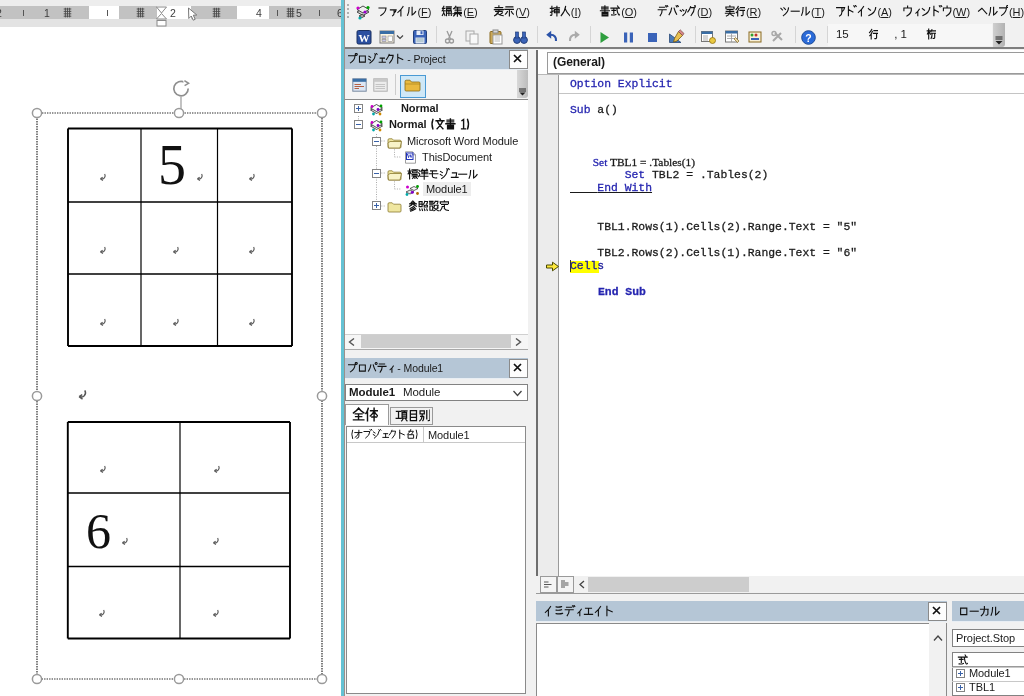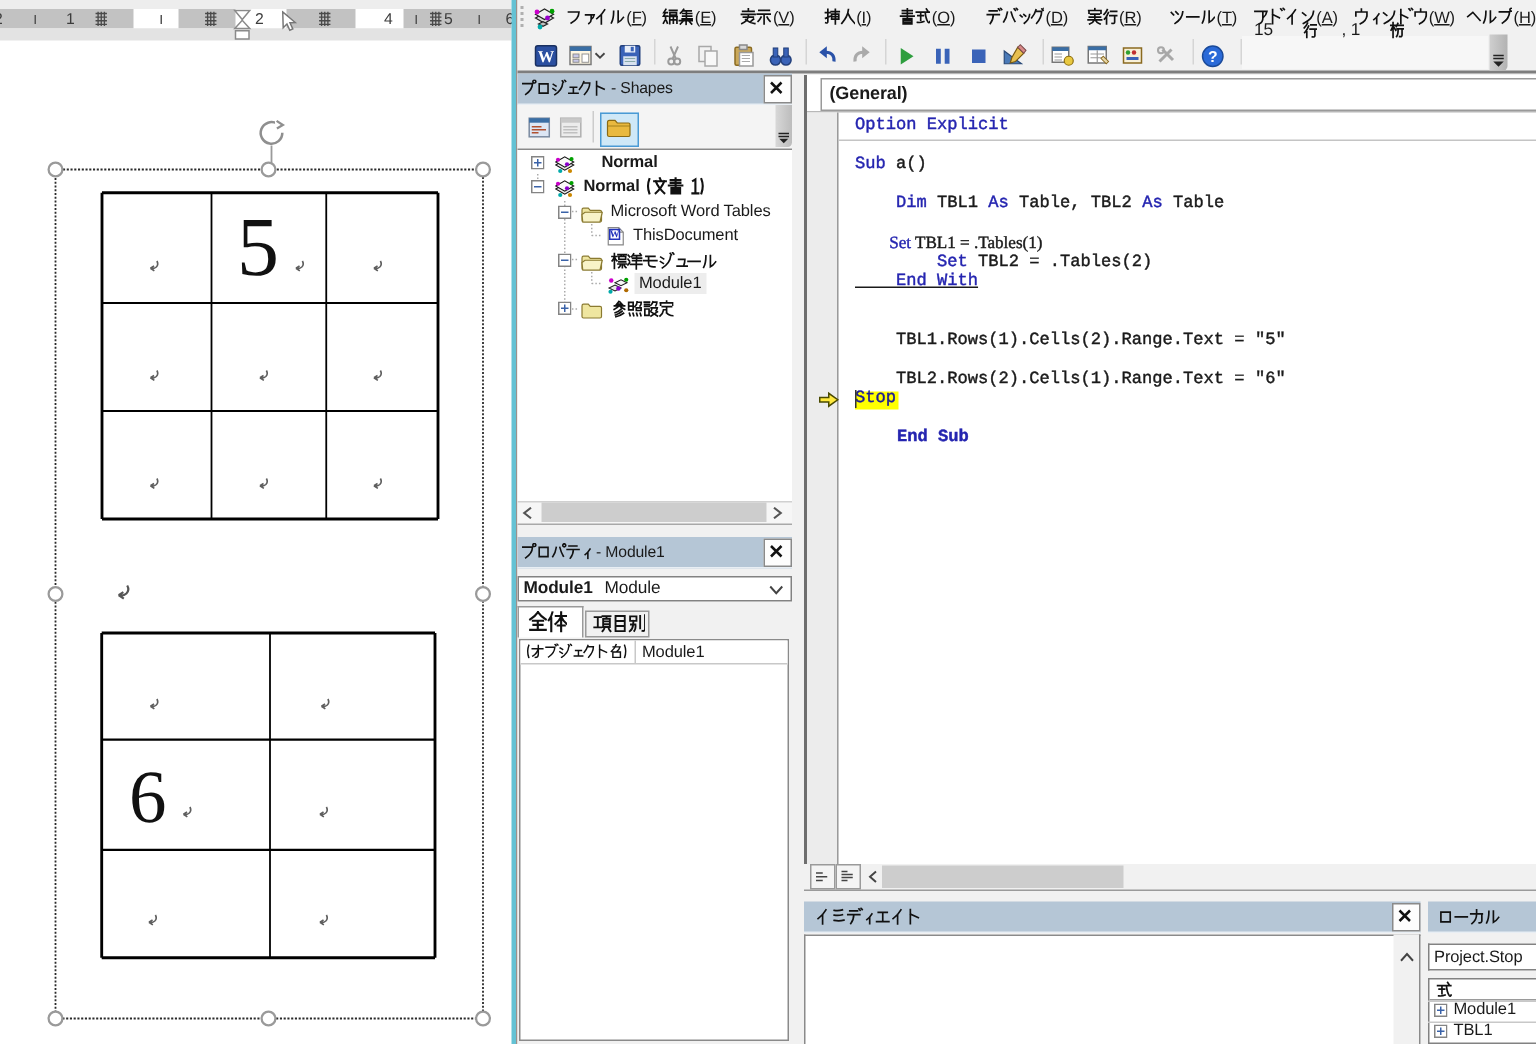--- a/index.html
+++ b/index.html
@@ -334,21 +334,21 @@
       <path d="M3 12 L11 4 M5 4 L12 11" stroke="#a8a8a8" stroke-width="2" fill="none"></path>
       <circle cx="4" cy="4.5" r="2" fill="none" stroke="#a8a8a8" stroke-width="1.4"></circle>
     </svg>
 <div class="a" style="left:795px;top:26px;width:1px;height:17px;background:#d5d5d5;"></div>
 <svg class="a" style="left:800px;top:29px" width="17" height="17" viewBox="0 0 17 17">
       <circle cx="8.5" cy="8.5" r="6.8" fill="#2a6ad8" stroke="#1a4a9a"></circle>
       <text x="8.5" y="12.5" font-size="10.5" font-weight="bold" fill="#fff" text-anchor="middle" font-family="Liberation Sans">?</text>
     </svg>
 <div class="a" style="left:827px;top:26px;width:1px;height:17px;background:#d5d5d5;"></div>
 <div class="a" style="left:828px;top:24px;width:164px;height:22px;background:#f7f7f7;"></div>
-<div class="a" style="left:836px;top:14px;display:flex;gap:16px;">
+<div class="a" style="left:836px;top:28px;display:flex;gap:16px;">
       <span class="ui" style="font-size:11.5px">15 </span>
       <svg class="jp" width="10" height="12" viewBox="0 0 10.5 12" style="width:10.5px;height:12.0px" fill="none" stroke="#111111" stroke-width="1.12" stroke-linecap="square">
         <path transform="translate(0.0)" d="M3.7 1.4 Q2.9 3.2 1.5 4.6 M4.4 3.4 Q3.4 6.2 1.8 7.7 M3.2 5.9 V11 M5.9 2.6 H10.4 M5.4 5.4 H10.6 M8.6 5.4 V9.6 Q8.6 10.9 6.9 10.6"></path>
       </svg>
       <span class="ui" style="font-size:11.5px">, 1 </span>
       <svg class="jp" width="10" height="12" viewBox="0 0 10.5 12" style="width:10.5px;height:12.0px" fill="none" stroke="#111111" stroke-width="1.12" stroke-linecap="square">
         <path transform="translate(0.0)" d="M2.7 1 V10.9 M1.2 2.9 H4.4 M2.7 3.4 L1.4 6.1 M2.8 3.4 L4.5 6.2 M5.9 1.6 Q5.4 2.9 4.9 3.7 M6.1 2.9 H10.5 M5.4 5.2 H10.6 M8.7 5.2 V9.4 Q8.7 10.7 7.1 10.4 M6.1 5.6 Q6.1 9 5.1 10.4"></path>
       </svg>
     </div>
 <div class="a" style="left:993px;top:23px;width:12px;height:24px;background:linear-gradient(90deg,#cfcfcf,#b2b2b2);border-radius:0 0 3px 0;"></div>
@@ -364,21 +364,21 @@
     </svg>
 <div class="a" style="left:347px;top:53px;display:flex;align-items:flex-start;">
       <svg class="jp" width="57" height="11" viewBox="0 0 60.5 12" style="width:57.5px;height:11.4px" fill="none" stroke="#111111" stroke-width="1.12" stroke-linecap="square">
         <path transform="translate(0.0)" d="M1.6 2.9 H8.4 Q8.2 7.4 3.6 10.4 M9.7 0.4 A1.05 1.05 0 1 1 9.69 0.4"></path>
         <path transform="translate(10.5)" d="M2.6 3.1 H8.8 V9.6 H2.6 Z"></path>
         <path transform="translate(21.0)" d="M2 3.4 L3.9 4.6 M1.8 6.4 L3.7 7.6 M8.6 2.7 Q8.2 7.4 3.1 10.6 M8.3 0.9 L9.1 1.9 M9.9 0.4 L10.7 1.4"></path>
         <path transform="translate(31.5)" d="M3.4 5.4 H7.9 M5.6 5.4 V9.7 M2.4 9.7 H8.9"></path>
         <path transform="translate(39.5)" d="M4.9 1.5 Q4 4.4 1.9 6.9 M4.9 2.5 H9.1 Q9.1 6.6 5.4 10.5"></path>
         <path transform="translate(50.0)" d="M3.4 1.4 V10.8 M3.4 4.4 L8.7 6.8"></path>
       </svg>
-      <span class="ui" style="font-size:10.5px;letter-spacing:-0.1px;position:relative;top:0px"> - Shapes</span>
+      <span class="ui" style="font-size:10.5px;letter-spacing:-0.1px;position:relative;top:0px"> - Project</span>
     </div>
 <div class="a" style="left:345px;top:70px;width:183px;height:29px;background:#f4f4f4;"></div>
 <svg class="a" style="left:352px;top:78px" width="15" height="14" viewBox="0 0 15 14">
       <rect x="0.8" y="0.8" width="13.4" height="12.4" fill="#dce6f4" stroke="#7a8aa0"></rect>
       <rect x="0.8" y="0.8" width="13.4" height="3" fill="#3a6ea5"></rect>
       <path d="M2.5 6.5 H9 M2.5 8.5 H12 M2.5 10.5 H7" stroke="#b05030" stroke-width="0.9"></path>
     </svg>
 <svg class="a" style="left:373px;top:78px" width="15" height="14" viewBox="0 0 15 14">
       <rect x="0.8" y="0.8" width="13.4" height="12.4" fill="#ececec" stroke="#b0b0b0"></rect>
       <rect x="0.8" y="0.8" width="13.4" height="3" fill="#c8c8c8"></rect>
@@ -448,21 +448,21 @@
       <span class="ui" style=""></span>
     </div>
 <svg class="a" style="left:372px;top:137px" width="9" height="9" viewBox="0 0 9 9">
       <rect x="0.5" y="0.5" width="8" height="8" fill="#fff" stroke="#848484"></rect>
       <path d="M2 4.5 H7 " stroke="#3a62a8" stroke-width="1"></path>
     </svg>
 <svg class="a" style="left:387px;top:137px" width="15" height="12" viewBox="0 0 15 12">
       <path d="M1 3 Q1 1.8 2 1.8 H5.2 L6.5 3.2 H13 Q14 3.2 14 4.2 V10 Q14 11 13 11 H2 Q1 11 1 10 Z" fill="#efe6a0" stroke="#8a7a30" stroke-width="0.8"></path>
       <path d="M1 6 L3 4.5 H14.5 L13 11 H1.5 Z" fill="#f8f3c8" stroke="#8a7a30" stroke-width="0.8"></path>
     </svg>
-<div class="a ui" style="left:407px;top:135px;font-size:11px;">Microsoft Word Tables</div>
+<div class="a ui" style="left:407px;top:135px;font-size:11px;">Microsoft Word Module</div>
 <svg class="a" style="left:404px;top:151px" width="13" height="13" viewBox="0 0 13 13">
       <path d="M1.5 0.8 H8.5 L11.5 3.8 V12.2 H1.5 Z" fill="#fff" stroke="#888" stroke-width="0.8"></path>
       <path d="M8.5 0.8 V3.8 H11.5" fill="none" stroke="#888" stroke-width="0.8"></path>
       <rect x="2.5" y="2" width="6.5" height="6.5" fill="#fff" stroke="#2233bb" stroke-width="1"></rect>
       <text x="5.8" y="7.3" font-size="6.5" font-weight="bold" fill="#2233bb" text-anchor="middle" font-family="Liberation Serif">W</text>
     </svg>
 <div class="a ui" style="left:422px;top:151px;font-size:11px;">ThisDocument</div>
 <svg class="a" style="left:372px;top:169px" width="9" height="9" viewBox="0 0 9 9">
       <rect x="0.5" y="0.5" width="8" height="8" fill="#fff" stroke="#848484"></rect>
       <path d="M2 4.5 H7 " stroke="#3a62a8" stroke-width="1"></path>
@@ -571,30 +571,29 @@
     </div>
 <div class="a" style="left:423px;top:427px;width:1px;height:15px;background:#c8c8c8;"></div>
 <div class="a ui" style="left:428px;top:429px;font-size:11px;">Module1</div>
 <div class="a" style="left:536px;top:50px;width:488px;height:526px;background:#fff;border-left:2px solid #6e6e6e;box-sizing:border-box;"></div>
 <div class="a" style="left:547px;top:52px;width:477px;height:20px;background:#fff;border:1px solid #9a9a9a;"></div>
 <div class="a ui" style="left:553px;top:55px;font-size:12px;font-weight:bold;">(General)</div>
 <div class="a" style="left:538px;top:74px;width:486px;height:1px;background:#b8b8b8;"></div>
 <div class="a" style="left:538px;top:75px;width:20px;height:501px;background:#ececec;border-right:1px solid #9a9a9a;"></div>
 <div class="a code" style="left:570px;top:78px;"><span class="kw">Option Explicit</span></div>
 <div class="a code" style="left:570px;top:104px;"><span class="kw">Sub</span> a()</div>
-<div class="a code" style="left:570px;top:130px;">    <span class="kw">Dim</span> TBL1 <span class="kw">As</span> Table, TBL2 <span class="kw">As</span> Table</div>
 <div class="a code" style="left:570px;top:156px;font-family:Liberation Serif, serif;">        <span class="kw">Set</span> TBL1 = .Tables(1)</div>
 <div class="a code" style="left:570px;top:169px;">        <span class="kw">Set</span> TBL2 = .Tables(2)</div>
 <div class="a code" style="left:570px;top:182px;text-decoration:underline;">    <span class="kw">End With</span></div>
 <div class="a code" style="left:570px;top:221px;">    TBL1.Rows(1).Cells(2).Range.Text = "5"</div>
 <div class="a code" style="left:570px;top:247px;">    TBL2.Rows(2).Cells(1).Range.Text = "6"</div>
 <div class="a code" style="left:598px;top:286px;font-weight:bold;"><span class="kw">End Sub</span></div>
 <div class="a" style="left:559px;top:92.5px;width:465px;height:1px;background:#c4c4c4;"></div>
 <div class="a" style="left:569.5px;top:260.5px;width:29px;height:12.5px;background:#ffff00;"></div>
-<div class="a code" style="left:570px;top:260px;"><span style="color:#1a1a99">Stop</span></div>
+<div class="a code" style="left:570px;top:260px;"><span style="color:#1a1a99">Cells</span></div>
 <div class="a" style="left:570px;top:260px;width:1px;height:12px;background:#333;"></div>
 <svg class="a" style="left:545px;top:260.5px" width="15" height="11" viewBox="0 0 15 11">
       <path d="M1.5 4 H7.5 V1.2 L13.5 5.5 L7.5 9.8 V7 H1.5 Z" fill="#ffe93e" stroke="#4a4a00" stroke-width="1"></path>
     </svg>
 <div class="a" style="left:538px;top:576px;width:486px;height:17px;background:#f1f1f1;"></div>
 <div class="a" style="left:540px;top:576px;width:17px;height:17px;background:#f4f4f4;border:1px solid #9a9a9a;box-sizing:border-box;"></div>
 <svg class="a" style="left:543px;top:581px" width="11" height="8" viewBox="0 0 11 8">
       <path d="M1 1 H5.5 M1 3.5 H8.5 M1 6 H5.5" stroke="#444" stroke-width="0.9" fill="none"></path>
     </svg>
 <div class="a" style="left:557px;top:576px;width:17px;height:17px;background:#f4f4f4;border:1px solid #9a9a9a;box-sizing:border-box;"></div>

